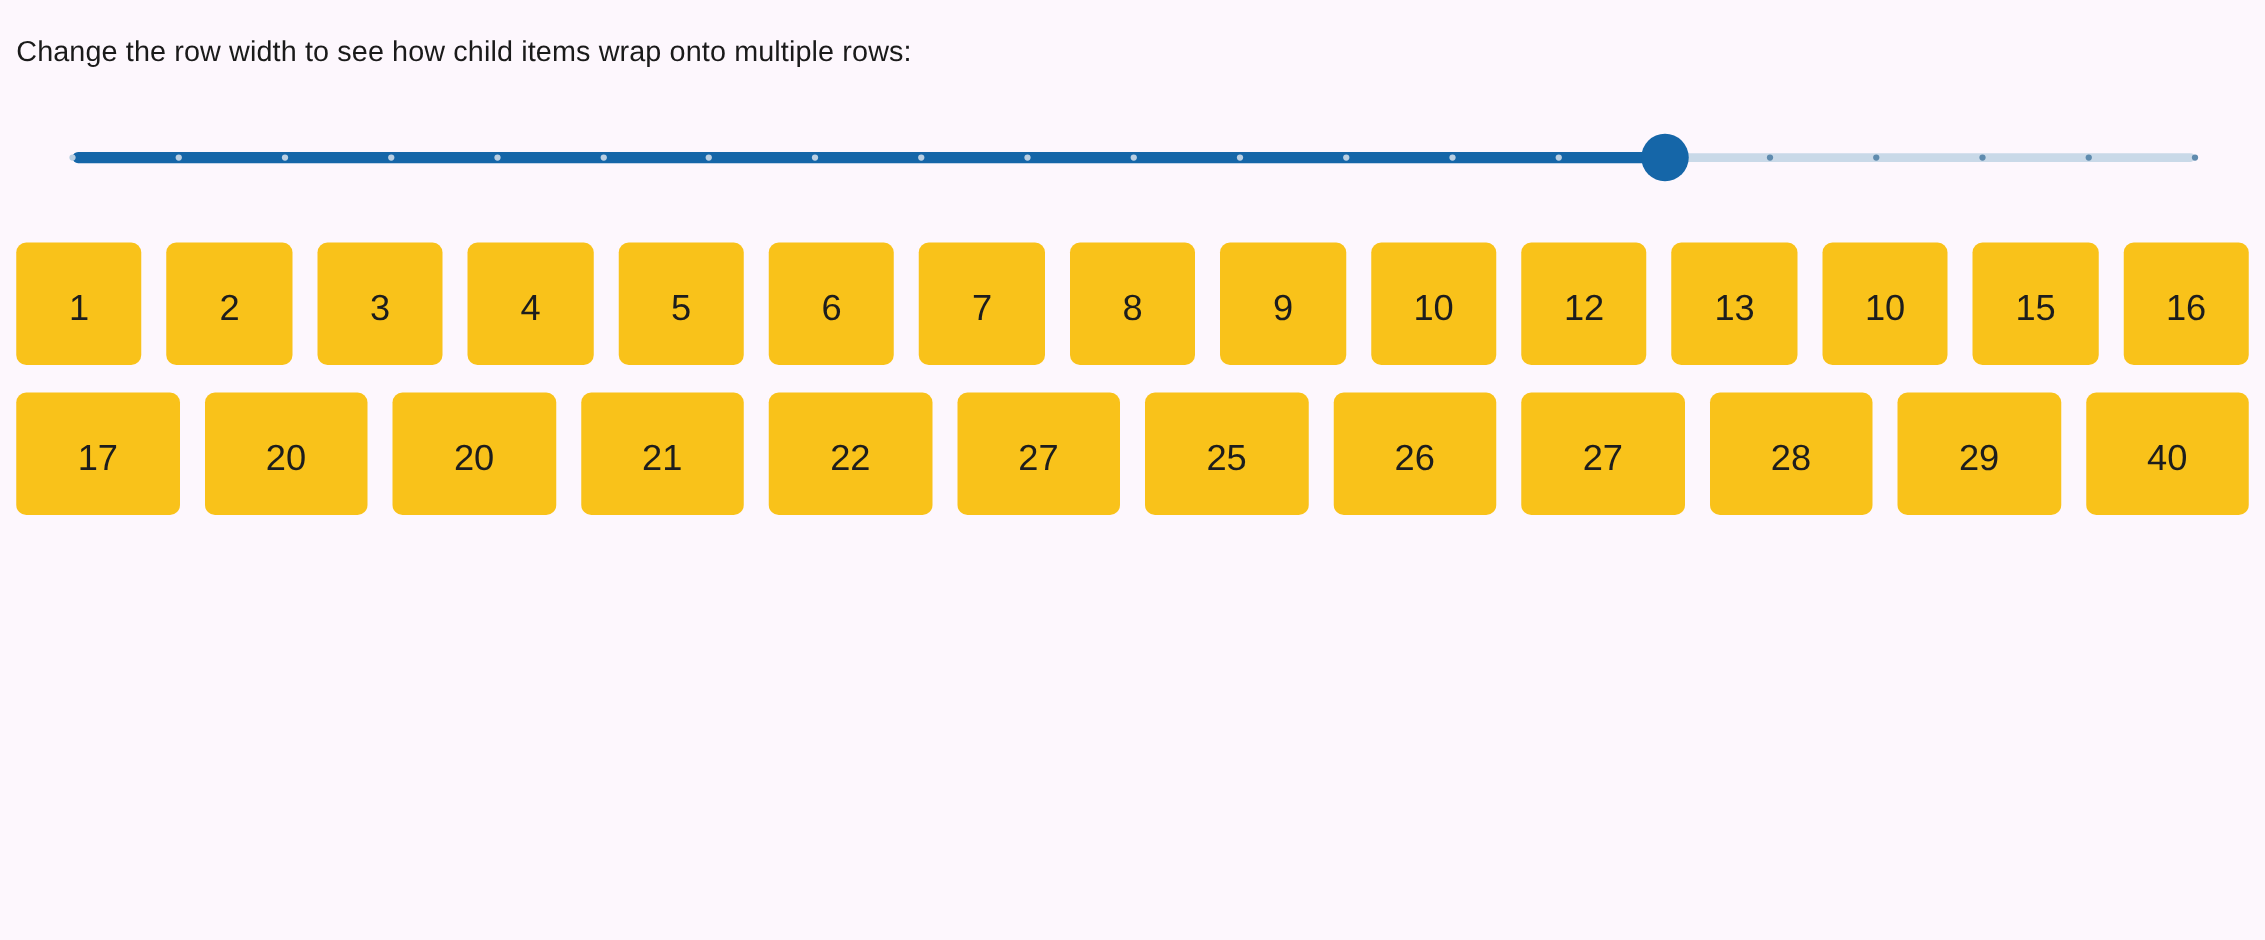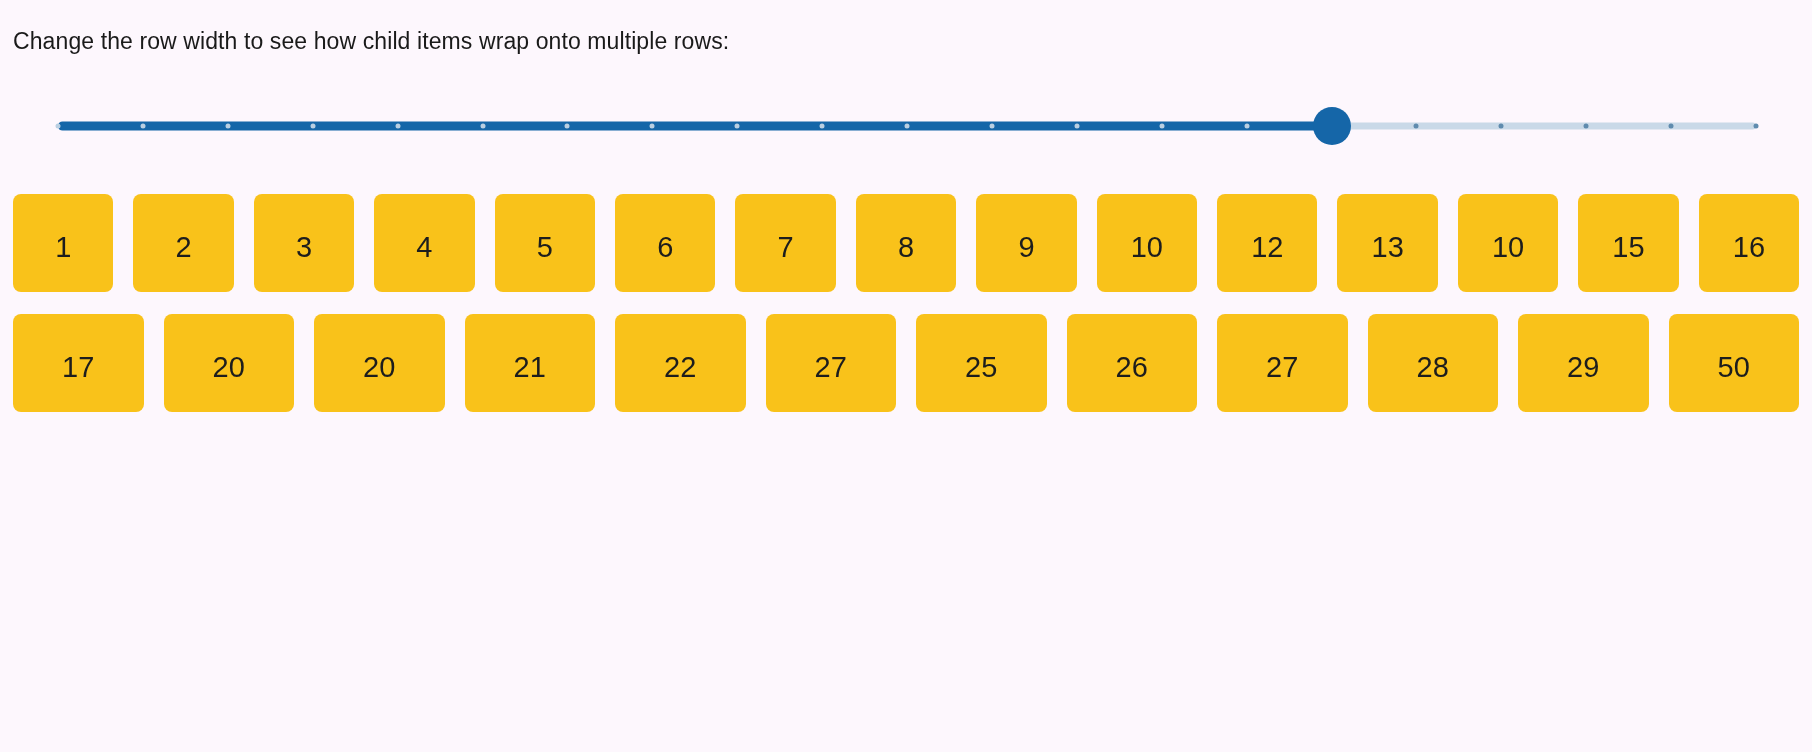--- a/index.html
+++ b/index.html
@@ -133,14 +133,14 @@
     <div class="tile">20</div>
     <div class="tile">20</div>
     <div class="tile">21</div>
     <div class="tile">22</div>
     <div class="tile">27</div>
     <div class="tile">25</div>
     <div class="tile">26</div>
     <div class="tile">27</div>
     <div class="tile">28</div>
     <div class="tile">29</div>
-    <div class="tile">50</div>
+    <div class="tile">40</div>
   </div>
 
 </body></html>

